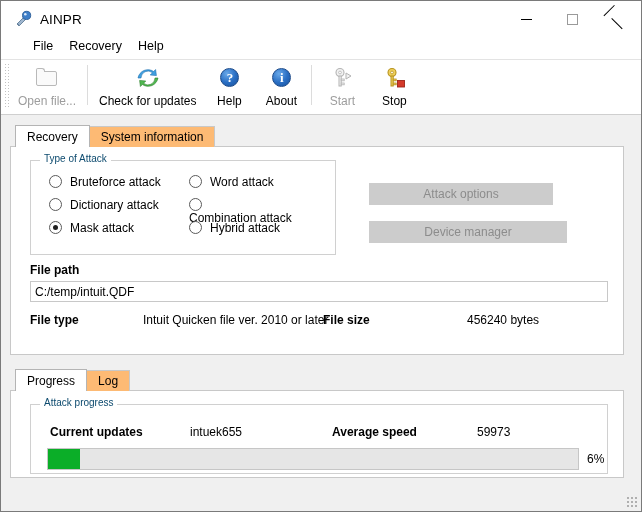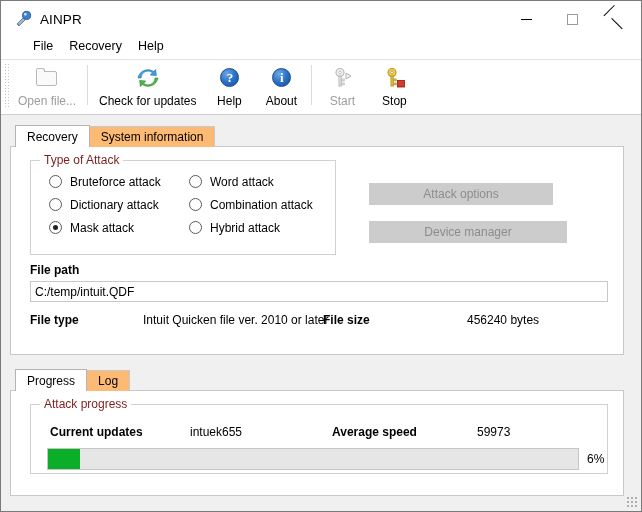--- a/index.html
+++ b/index.html
@@ -245,22 +245,22 @@
     position: relative;
     border: 1px solid #d0d0d0;
     box-sizing: border-box;
   }
   .groupbox > .gb-title {
     position: absolute;
     top: -8px;
     left: 9px;
     background: #ffffff;
     padding: 0 4px;
-    font-size: 12px;
-    color: #7f1d1d;
+    font-size: 10px;
+    color: #0c4a6e;
     white-space: nowrap;
   }
 
   
   .radio-row {
     display: flex;
     align-items: flex-start;
     height: 22px;
     cursor: default;
   }
@@ -463,21 +463,21 @@
         </div>
         <div class="radio-row abs" style="left:18px; top:60px;">
           <div class="radio checked"></div>
           <div class="radio-label">Mask attack</div>
         </div>
 
         <div class="radio-row abs" style="left:158px; top:14px;">
           <div class="radio"></div>
           <div class="radio-label">Word attack</div>
         </div>
-        <div class="radio-row abs" style="left:158px; top:37px;">
+        <div class="radio-row abs" style="left:158px; top:37px;flex-direction:column;">
           <div class="radio"></div>
           <div class="radio-label">Combination attack</div>
         </div>
         <div class="radio-row abs" style="left:158px; top:60px;">
           <div class="radio"></div>
           <div class="radio-label">Hybrid attack</div>
         </div>
       </div>
 
       <div class="btn abs" style="left:358px; top:36px; width:184px; height:22px;">Attack options</div>
@@ -492,21 +492,21 @@
       <div class="abs" style="left:456px; top:166px; font-size:12px;">456240 bytes</div>
     </div>
   </div>
 
   <div style="flex:0 0 auto; padding-top:14px;border-radius:17px;">
     <div class="tabstrip">
       <div class="tab active">Progress</div>
       <div class="tab">Log</div>
     </div>
 
-    <div class="tabpanel" style="height:106px;text-decoration:underline;">
+    <div class="tabpanel" style="height:88px;text-decoration:underline;">
       <div class="groupbox abs" style="left:19px; top:13px; width:578px; height:70px;">
         <div class="gb-title">Attack progress</div>
 
         <div class="abs bold" style="left:19px; top:20px; font-size:12px;">Current updates</div>
         <div class="abs" style="left:159px; top:20px; font-size:12px;">intuek655</div>
 
         <div class="abs bold" style="left:301px; top:20px; font-size:12px;">Average speed</div>
         <div class="abs" style="left:446px; top:20px; font-size:12px;">59973</div>
 
         <div class="progress-track abs" style="left:16px; top:43px; width:532px; height:22px;">

